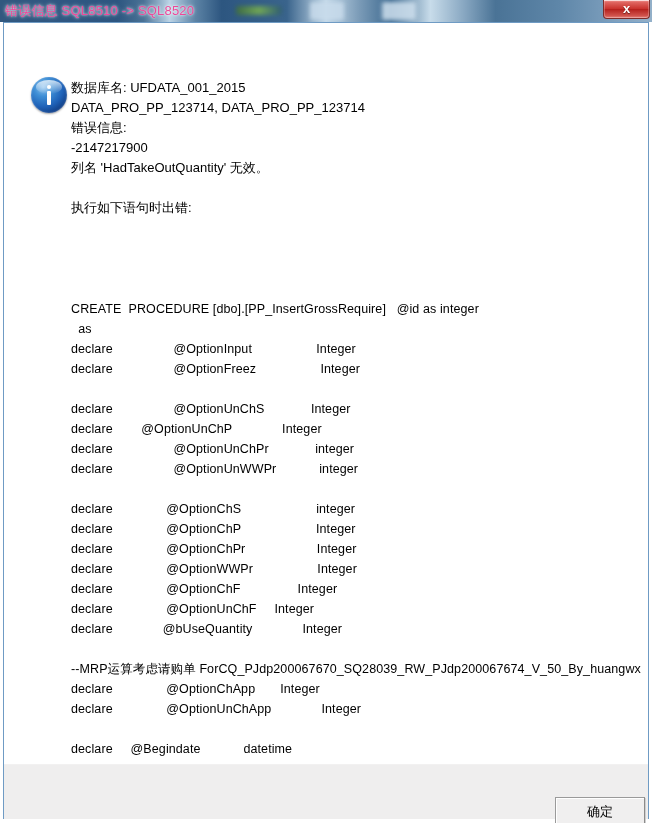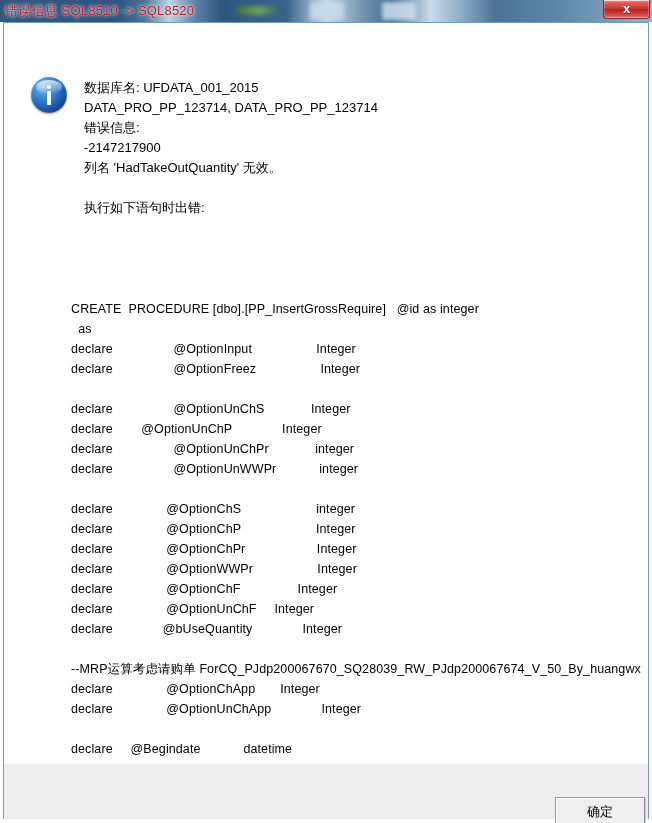--- a/index.html
+++ b/index.html
@@ -54,21 +54,21 @@
     position: absolute;
     left: 0; top: 0;
     width: 652px;
     height: 22px;
   }
   .title-text {
     position: absolute;
     left: 5px;
     top: 2px;
     font-size: 13px;
-    color: #b91c1c;
+    color: #ec4899;
     letter-spacing: .2px;
     white-space: nowrap;
     text-shadow: 0 0 2px rgba(255,255,255,.9), 0 0 4px rgba(255,255,255,.8);
   }
   .close-button {
     position: absolute;
     right: 2px;
     top: 0px;
     width: 47px;
     height: 19px;
@@ -161,21 +161,20 @@
   
   .message-block {
     position: absolute;
     left: 67px;
     top: 55px;
     width: 560px;
     font-size: 13px;
     line-height: 20px;
     color: #000000;
     white-space: pre-wrap;
-    margin-left: 13px;
   }
 
   
   .sql-block {
     position: absolute;
     left: 67px;
     top: 276px;
     width: 575px;
     font-size: 12.5px;
     line-height: 20px;

